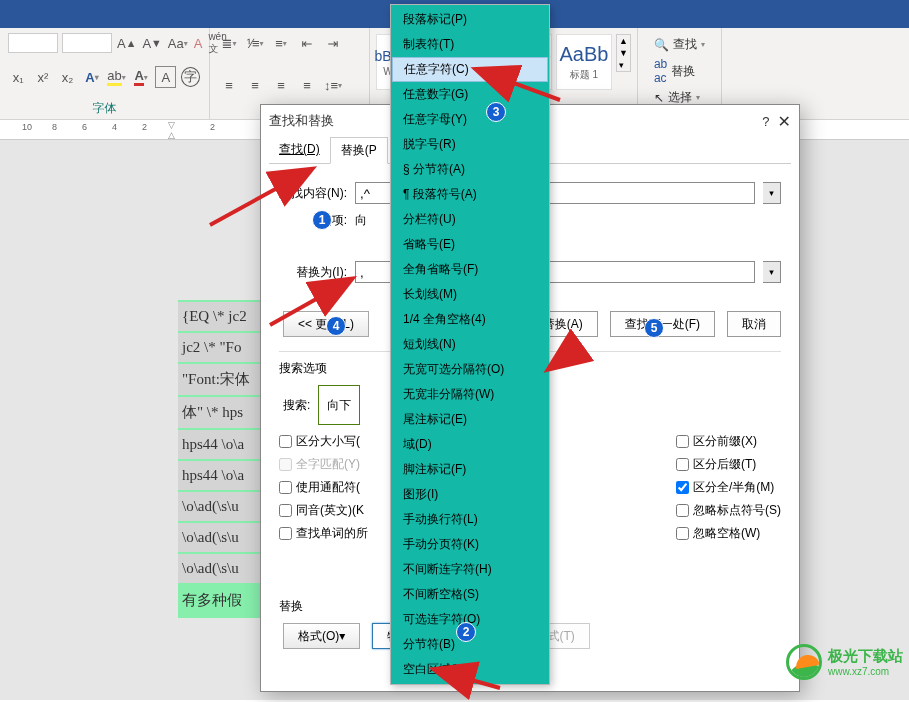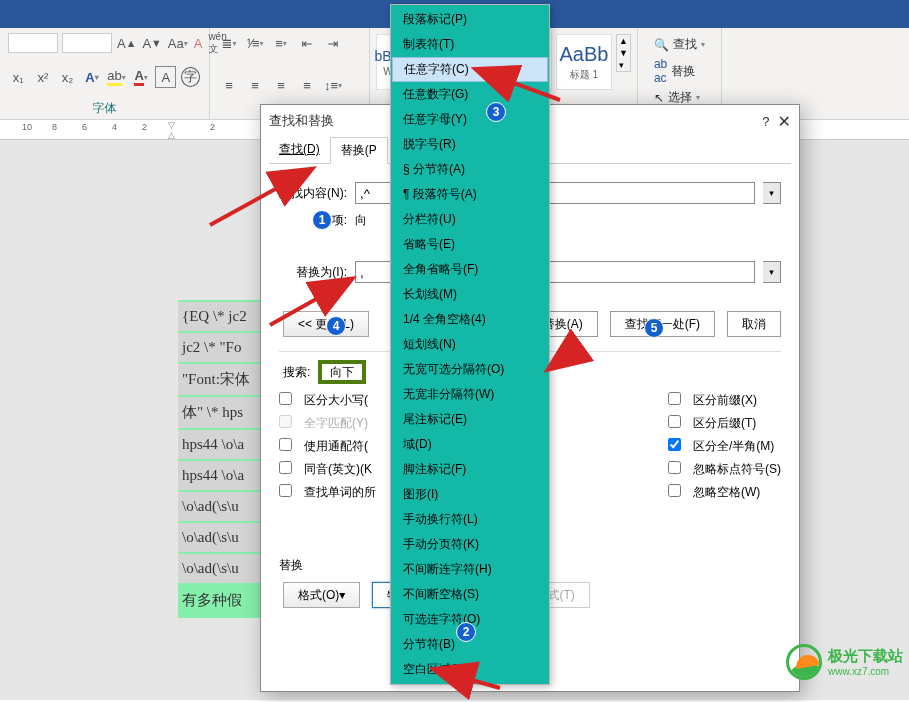--- a/index.html
+++ b/index.html
@@ -44,21 +44,21 @@
 .field-row { display: flex; align-items: center; margin: 8px 0; gap: 8px; }
 .field-row label { width: 68px; text-align: right; }
 .field-input { border: 1px solid #8a8a8a; background: #fff; height: 22px; padding: 0 4px; flex: 1; }
 .combo-btn { width: 18px; height: 22px; border: 1px solid #8a8a8a; border-left: none; background: #e9e9e9; display: flex; align-items: center; justify-content: center; font-size: 9px; }
 .dlg-btn-row { display: flex; gap: 12px; margin: 14px 0 14px 4px; }
 .dlg-btn { height: 26px; padding: 0 14px; border: 1px solid #999; background: #fdfdfd; font-size: 12px; cursor: pointer; display: flex; align-items: center; }
 .dlg-btn.disabled { color: #aaa; border-color: #ccc; }
 .section-head { font-size: 12px; margin: 8px 0 4px; }
 .chk-grid { display: flex; justify-content: space-between; }
 .chk-col { display: flex; flex-direction: column; gap: 6px; }
-.chk { display: flex; gap: 12px; font-size: 12px; }
+.chk { display: flex; align-items: center; gap: 4px; font-size: 12px; }
 .chk input { width: 13px; height: 13px; }
 
 .popup-menu { position: absolute; top: 4px; left: 390px; width: 160px; background: #14b8a6; border: 1px solid #b5b5b5; box-shadow: 2px 2px 8px rgba(0,0,0,0.25); z-index: 50; font-size: 12px; padding: 2px 0; }
 .popup-menu .mitem { padding: 4px 12px; cursor: pointer; white-space: nowrap; }
 .popup-menu .mitem.hl { background: #cce4f7; border: 1px solid #92c0e0; margin: 0 1px; padding: 3px 11px; }
 
 .annotation-circle { position: absolute; width: 20px; height: 20px; border-radius: 50%; background: #1560d0; color: #fff; font-size: 12px; font-weight: bold; display: flex; align-items: center; justify-content: center; z-index: 80; border: 1px solid #fff; }
 .arrow-svg { position: absolute; z-index: 70; pointer-events: none; }
 
 .watermark { position: absolute; right: 6px; bottom: 22px; z-index: 90; display: flex; align-items: center; gap: 6px; }
@@ -241,23 +241,24 @@
 
     <div class="dlg-btn-row" style="margin-top:28px">
       <button class="dlg-btn shade-btn">&lt;&lt; 更少(L)</button>
       <div style="flex:1"></div>
       <button class="dlg-btn">替换(A)</button>
       <button class="dlg-btn">查找下一处(F)</button>
       <button class="dlg-btn">取消</button>
     </div>
 
     <div style="border-top:1px solid #ddd;margin-top:4px"></div>
+    <div class="section-head">搜索选项</div>
     <div class="field-row" style="margin-left:4px">
       <span>搜索:</span>
-      <div style="border:4px solid #4d7c0f;display:flex;align-items:center;height:24px">
+      <div style="border:1px solid #4d7c0f;display:flex;align-items:center;height:40px">
         <span style="padding:0 8px">向下</span>
       </div>
     </div>
 
     <div class="chk-grid">
       <div class="chk-col">
         <label class="chk">
             <input type="checkbox" style="">
             <span>区分大小写(</span>
           </label>

